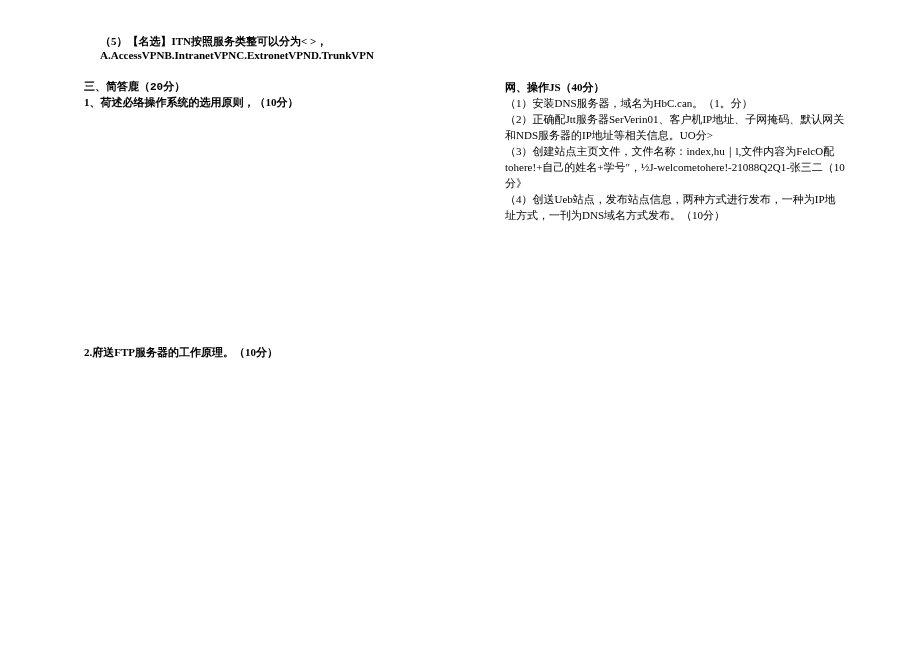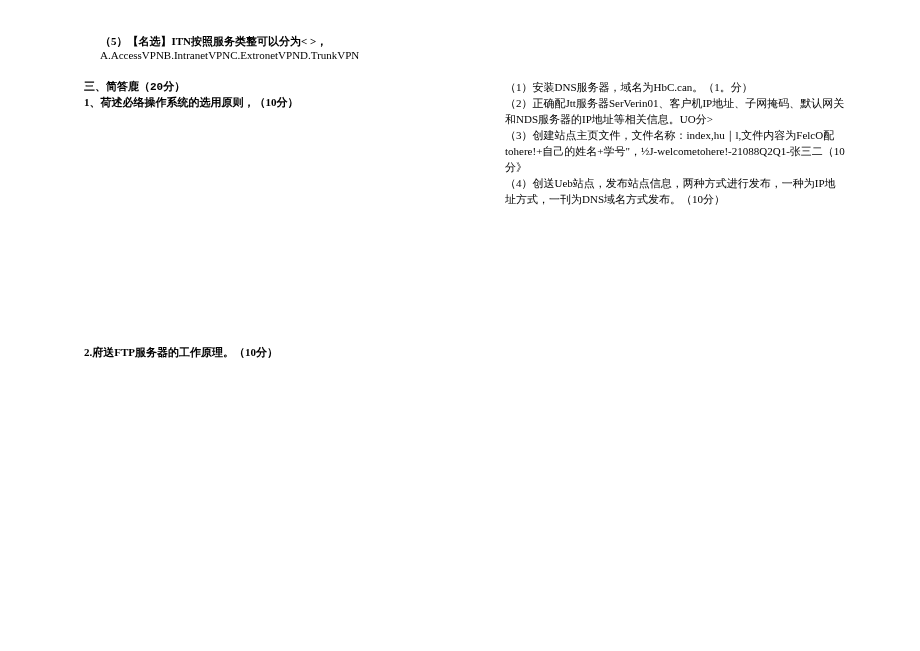--- a/index.html
+++ b/index.html
@@ -25,21 +25,21 @@
       position: absolute;
       left: 100px;
       top: 34px;
       line-height: 1.3;
     }
     .q5-line1 {
       display: block;
     }
     .q5-line2 {
       display: block;
-      font-weight: normal;
+      font-weight: bold;
     }
     .section3-header {
       position: absolute;
       left: 84px;
       top: 80px;
       font-weight: bold;
       line-height: 1.4;
       font-family: Liberation Mono, monospace;
     }
     .q1-prompt {
@@ -76,20 +76,21 @@
 
   <div class="q5">
     <span class="q5-line1 bold">（5）【名选】ITN按照服务类整可以分为&lt;       &gt;，</span>
     <span class="q5-line2">A.AccessVPNB.IntranetVPNC.ExtronetVPND.TrunkVPN</span>
   </div>
 
   <div class="section3-header">三、简答鹿（20分）</div>
   <div class="q1-prompt">1、荷述必络操作系统的选用原则，（10分）</div>
 
   <div class="right-col">
+    <span class="right-line bold">网、操作JS（40分）</span>
     <span class="right-line"><span>（1）安装DNS服务器，域名为HbC.can。（1。分）</span></span>
     <span class="right-line"><span>（2）正确配Jtt服务器SerVerin01、客户机IP地址、子网掩码、默认网关和NDS服务器的IP地址等相关信息。UO分&gt;</span></span>
     <span class="right-line"><span>（3）创建站点主页文件，文件名称：index,hu｜l,文件内容为FelcO配tohere!+自己的姓名+学号"，½J-welcometohere!-21088Q2Q1-张三二（10分》</span></span>
     <span class="right-line"><span>（4）创送Ueb站点，发布站点信息，两种方式进行发布，一种为IP地址方式，一刊为DNS域名方式发布。（10分）</span></span>
   </div>
 
   <div class="q2">2.府送FTP服务器的工作原理。（10分）</div>
 
 </div>
 

